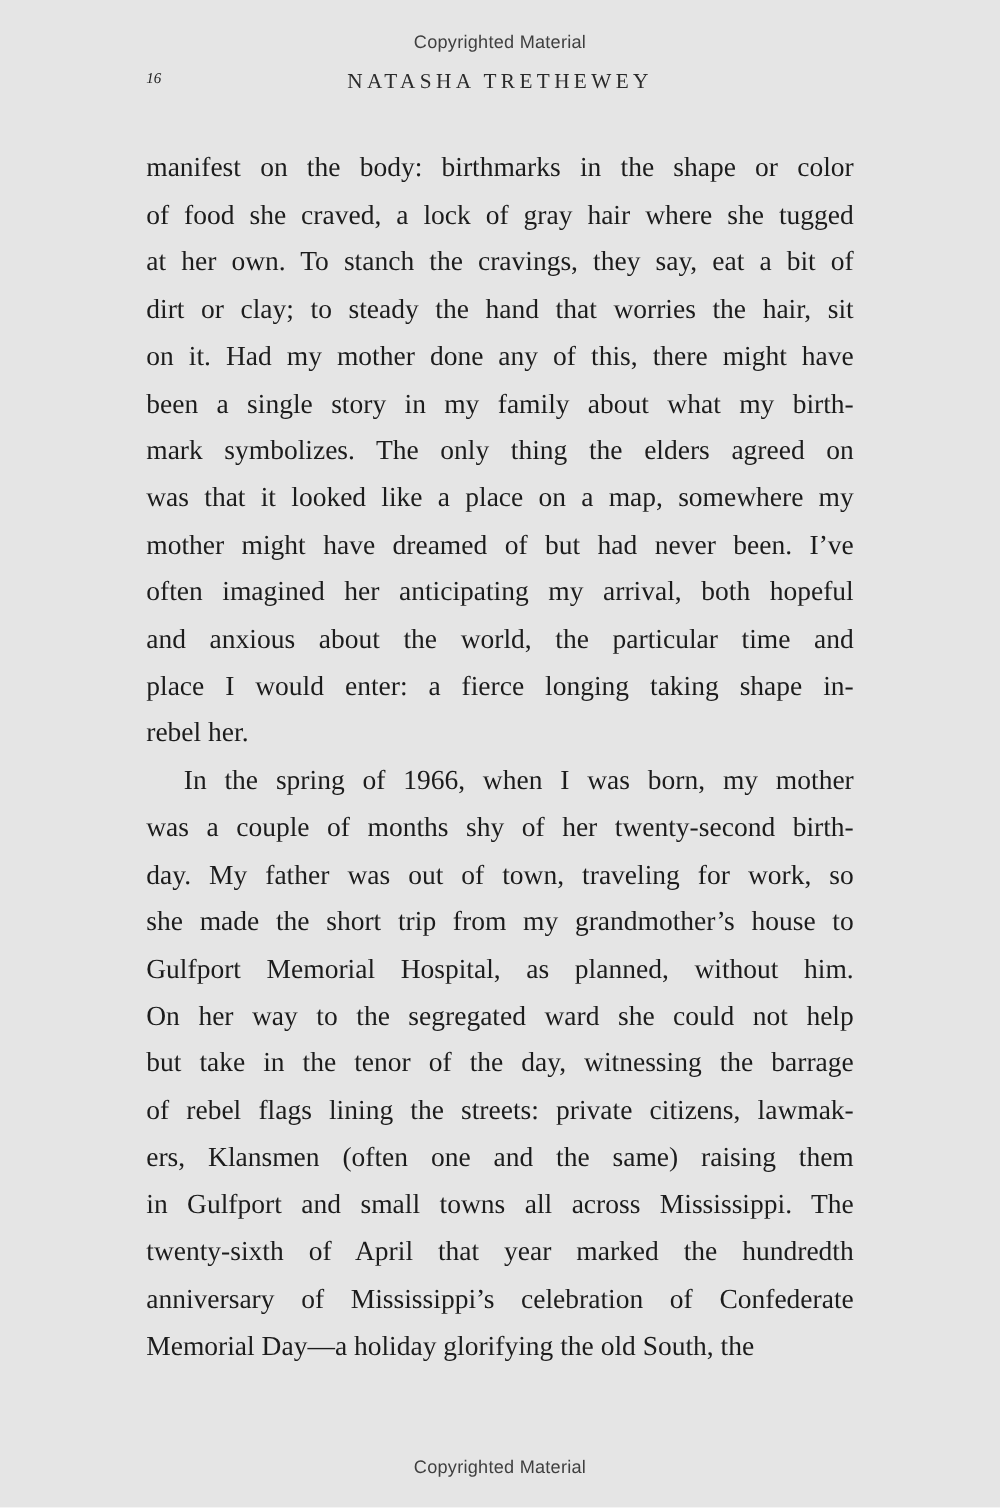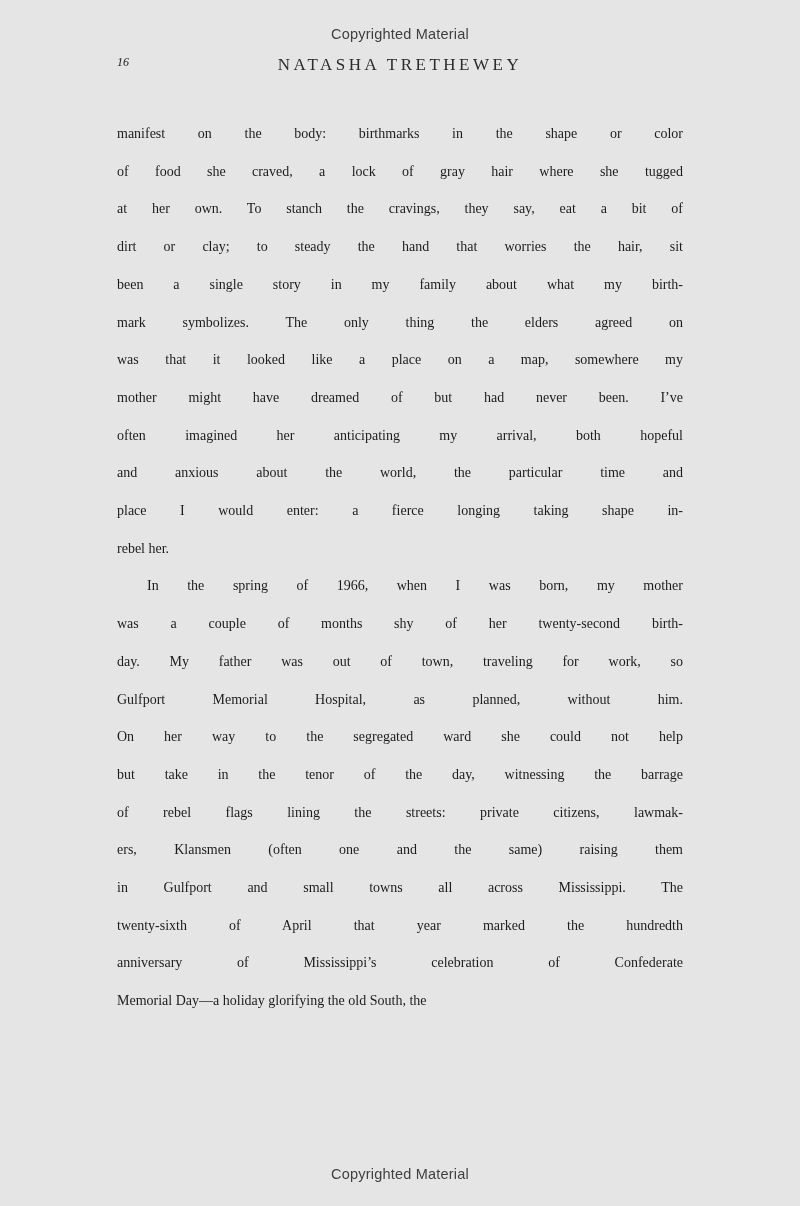--- a/index.html
+++ b/index.html
@@ -38,21 +38,21 @@
   }
   .running-header {
     text-align: center;
     font-size: 17px;
     letter-spacing: 3.5px;
     color: #2b2b2b;
   }
   .body-text {
     width: 566px;
     margin: 42px auto 0 auto;
-    font-size: 14px;
+    font-size: 22px;
     line-height: 37.7px;
     color: #1c1c1c;
   }
   .line {
     text-align: justify;
     text-align-last: justify;
   }
   .line.para-end {
     text-align-last: left;
   }
@@ -81,31 +81,33 @@
   <div class="page-header">
     <span class="folio">16</span>
     <div class="running-header">NATASHA TRETHEWEY</div>
   </div>
 
   <div class="body-text">
       <div class="line">manifest on the body: birthmarks in the shape or color</div>
       <div class="line">of food she craved, a lock of gray hair where she tugged</div>
       <div class="line">at her own. To stanch the cravings, they say, eat a bit of</div>
       <div class="line">dirt or clay; to steady the hand that worries the hair, sit</div>
+      <div class="line">on it. Had my mother done any of this, there might have</div>
       <div class="line">been a single story in my family about what my birth-</div>
       <div class="line">mark symbolizes. The only thing the elders agreed on</div>
       <div class="line">was that it looked like a place on a map, somewhere my</div>
       <div class="line">mother might have dreamed of but had never been. I’ve</div>
       <div class="line">often imagined her anticipating my arrival, both hopeful</div>
       <div class="line">and anxious about the world, the particular time and</div>
       <div class="line">place I would enter: a fierce longing taking shape in-</div>
       <div class="line para-end">rebel her.</div>
       <div class="line indent">In the spring of 1966, when I was born, my mother</div>
       <div class="line">was a couple of months shy of her twenty-second birth-</div>
       <div class="line">day. My father was out of town, traveling for work, so</div>
+      <div class="line">she made the short trip from my grandmother’s house to</div>
       <div class="line">Gulfport Memorial Hospital, as planned, without him.</div>
       <div class="line">On her way to the segregated ward she could not help</div>
       <div class="line">but take in the tenor of the day, witnessing the barrage</div>
       <div class="line">of rebel flags lining the streets: private citizens, lawmak-</div>
       <div class="line">ers, Klansmen (often one and the same) raising them</div>
       <div class="line">in Gulfport and small towns all across Mississippi. The</div>
       <div class="line">twenty-sixth of April that year marked the hundredth</div>
       <div class="line">anniversary of Mississippi’s celebration of Confederate</div>
       <div class="line para-end">Memorial Day—a holiday glorifying the old South, the</div>
     </div>

